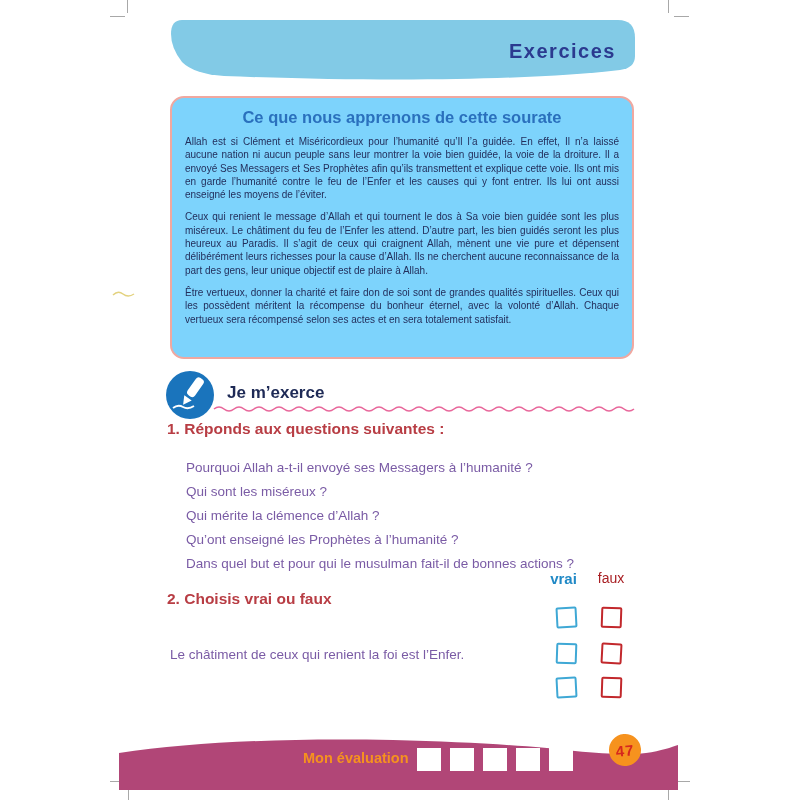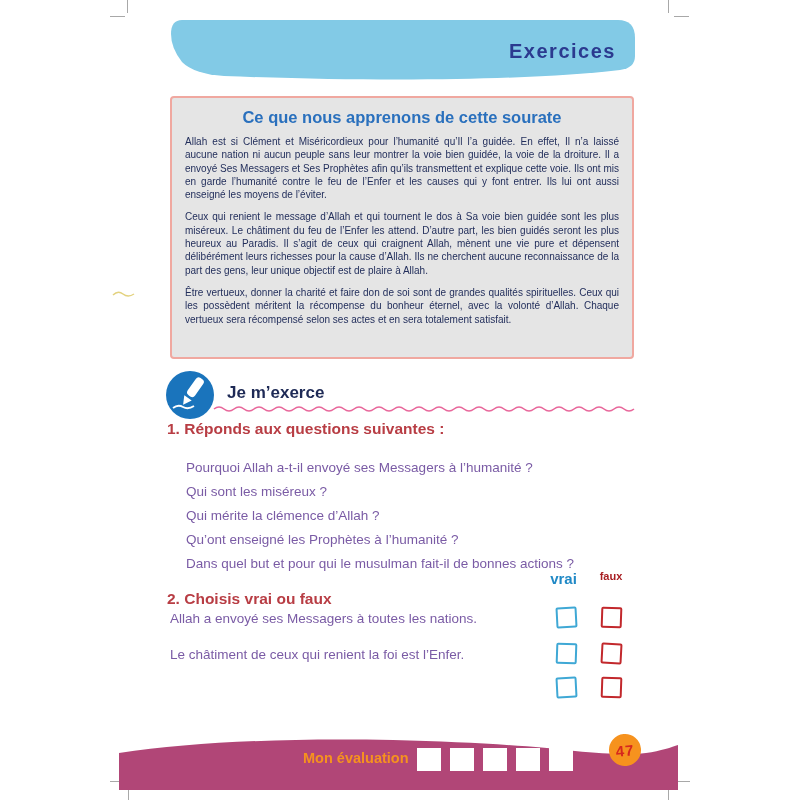--- a/index.html
+++ b/index.html
@@ -11,22 +11,22 @@
   .crop{position:absolute;background:#a8a8a8;}
   
   .banner-svg{position:absolute;left:162px;top:18px;}
   .banner-title{
     position:absolute;left:490px;top:40px;width:145px;text-align:center;
     font-size:20px;font-weight:bold;letter-spacing:1.5px;color:#2b3a8f;
   }
   
   .lesson-box{
     position:absolute;left:170px;top:96px;width:464px;height:263px;
-    border:2px solid #f0a8a0;border-radius:4px;box-sizing:border-box;
-    padding:8px 13px 6px 13px;background:#e5e5e5;
+    border:2px solid #f0a8a0;border-radius:14px;box-sizing:border-box;
+    padding:8px 13px 6px 13px;background:#7dd3fc;
   }
   .lesson-title{
     text-align:center;font-size:16.5px;font-weight:bold;color:#2a70bd;
     margin:2px 0 8px 0;
   }
   .lesson-box p{
     margin:0 0 9px 0;font-size:10px;line-height:1.33;color:#232f5c;
     text-align:justify;
   }
   
@@ -44,21 +44,21 @@
   
   .ex2-title{
     position:absolute;left:167px;top:570px;font-size:15.5px;font-weight:bold;color:#b83d44;margin-top:20px;
   }
   .col-vrai{
     position:absolute;left:546px;top:570px;width:35px;text-align:center;
     font-size:15px;font-weight:bold;color:#2089c6;
   }
   .col-faux{
     position:absolute;left:591px;top:570px;width:40px;text-align:center;
-    font-size:11px;font-weight:bold;color:#a81e22;
+    font-size:14px;font-weight:normal;color:#a81e22;
   }
   .tf-row{position:absolute;left:170px;width:460px;height:30px;}
   .tf-text{font-size:13.5px;color:#7a5ba5;line-height:30px;white-space:nowrap;}
   .cbox{
     position:absolute;top:3px;width:21px;height:21px;box-sizing:border-box;
     background:#fff;border-radius:2px;
   }
   .cbox.vrai{left:386px;border:2.5px solid #3fa8d5;}
   .cbox.faux{left:431px;border:2.5px solid #c2282c;}
   .tf-row:nth-of-type(odd)  .cbox.vrai{transform:rotate(-3deg);}
@@ -130,21 +130,20 @@
     <div class="question">Qui mérite la clémence d’Allah ?</div>
     <div class="question">Qu’ont enseigné les Prophètes à l’humanité ?</div>
     <div class="question">Dans quel but et pour qui le musulman fait-il de bonnes actions ?</div>
   </div>
 
   <div class="ex2-title">2. Choisis vrai ou faux</div>
   <div class="col-vrai">vrai</div>
   <div class="col-faux">faux</div>
 
   <div class="tf-row" style="top:604px">
-    <span class="tf-text">Allah a envoyé ses Messagers à toutes les nations.</span>
     <span class="cbox vrai"></span>
     <span class="cbox faux"></span>
   </div>
   <div class="tf-row" style="top:640px">
     <span class="tf-text">Le châtiment de ceux qui renient la foi est l’Enfer.</span>
     <span class="cbox vrai"></span>
     <span class="cbox faux"></span>
   </div>
   <div class="tf-row" style="top:674px">
     <span class="cbox vrai"></span>

